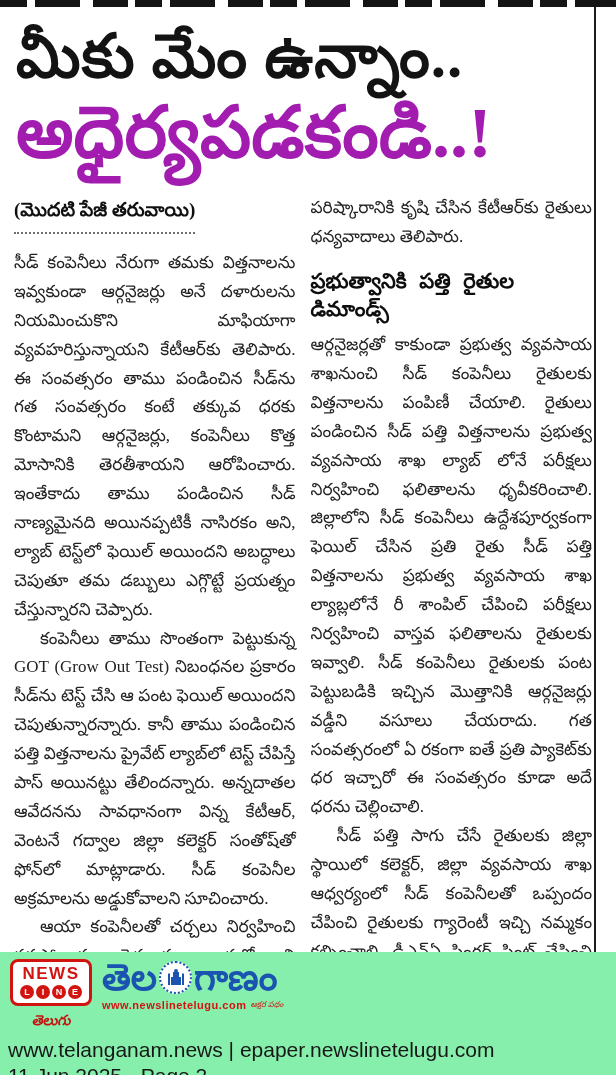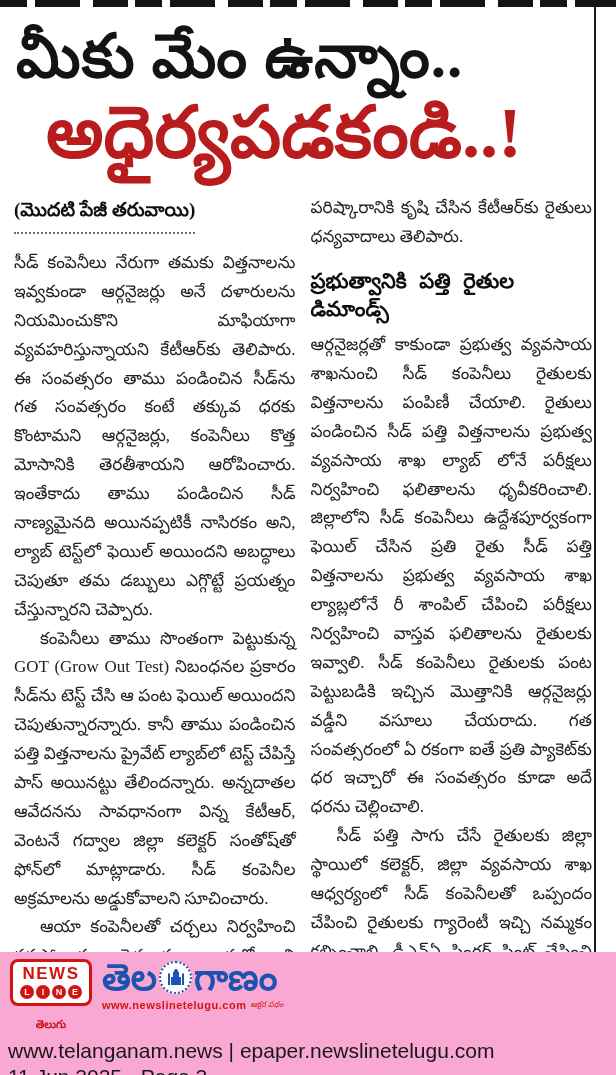--- a/index.html
+++ b/index.html
@@ -25,22 +25,22 @@
     position:absolute; top:7px; left:594px; width:2px; height:983px;
     background:#1c1c1c;
   }
 
   .headline { padding:24px 24px 0 16px; }
   .headline .l1 {
     font-size:61px; font-weight:bold; color:#131313;
     line-height:1.08; letter-spacing:1px; white-space:nowrap;
   }
   .headline .l2 {
-    font-size:72px; font-weight:bold; color:#b91c1c;
-    line-height:1.22; white-space:nowrap;margin-left:30px;
+    font-size:72px; font-weight:bold; color:#a21caf;
+    line-height:1.22; white-space:nowrap;
   }
 
   .columns {
     display:flex; gap:15px;
     padding:16px 24px 0 14px;
   }
   .col {
     flex:1; min-width:0;
     font-size:17px; line-height:1.7; color:#222222;
     text-align:justify;
@@ -57,42 +57,42 @@
   .subhead {
     font-size:21px; font-weight:bold; color:#0e0e0e;
     text-align:left; line-height:1.3;
     margin:18px 0 7px;
     font-family:Liberation Mono, monospace;
   }
 
   
   .footer {
     position:absolute; left:0; bottom:0; width:616px; height:123px;
-    background:#f9a8d4;
+    background:#86efac;
     font-family:"Liberation Sans", sans-serif;
     overflow:hidden;
   }
   .logo-row { display:flex; align-items:flex-start; padding:7px 0 0 10px; }
   .nl-block { text-align:center; }
   .nl-box {
     background:#ffffff; border:3px solid #d21411; border-radius:8px;
     padding:3px 7px 4px; display:inline-block;
   }
   .nl-news {
     color:#d21411; font-weight:bold; font-size:17px;
     letter-spacing:1.5px; line-height:1; display:block;
   }
   .nl-line { display:flex; gap:2px; justify-content:center; margin-top:3px; }
   .nl-circ {
     width:14px; height:14px; border-radius:50%;
     background:#d21411; color:#ffffff;
     font-size:9px; font-weight:bold;
     display:flex; align-items:center; justify-content:center;
   }
-  .nl-telugu { color:#c51310; font-size:11px; font-weight:bold; margin-top:12px; }
+  .nl-telugu { color:#c51310; font-size:14px; font-weight:bold; margin-top:6px;font-style:italic; }
 
   .brand-wrap { margin-left:10px; }
   .brand-line {
     display:flex; align-items:center;
     color:#1a53b0; font-weight:bold; font-size:37px; line-height:1;
     font-family:"Liberation Serif", serif;
   }
   .emblem {
     width:33px; height:33px; border-radius:50%;
     background:#ffffff; border:2px dotted #1a53b0;

